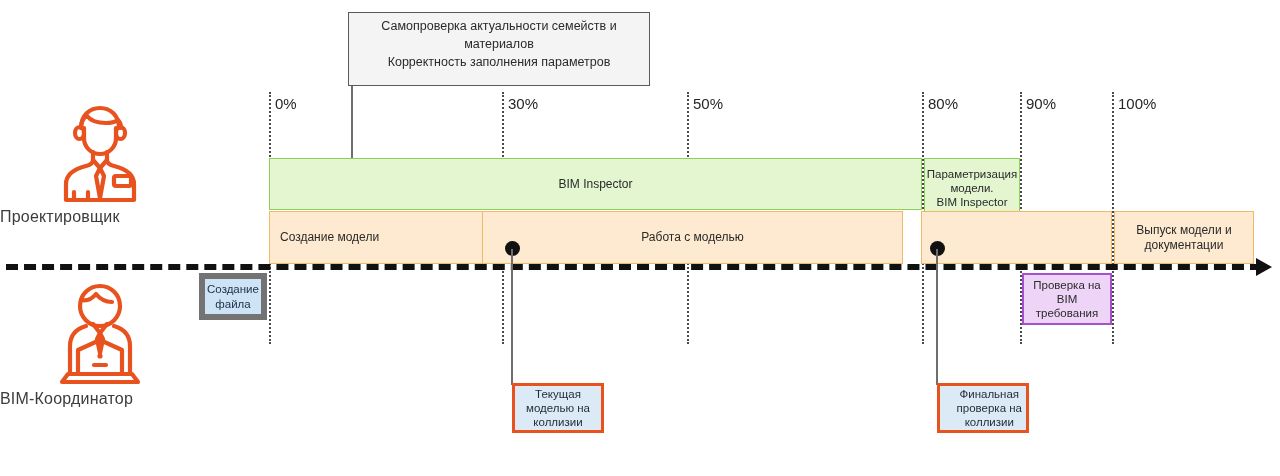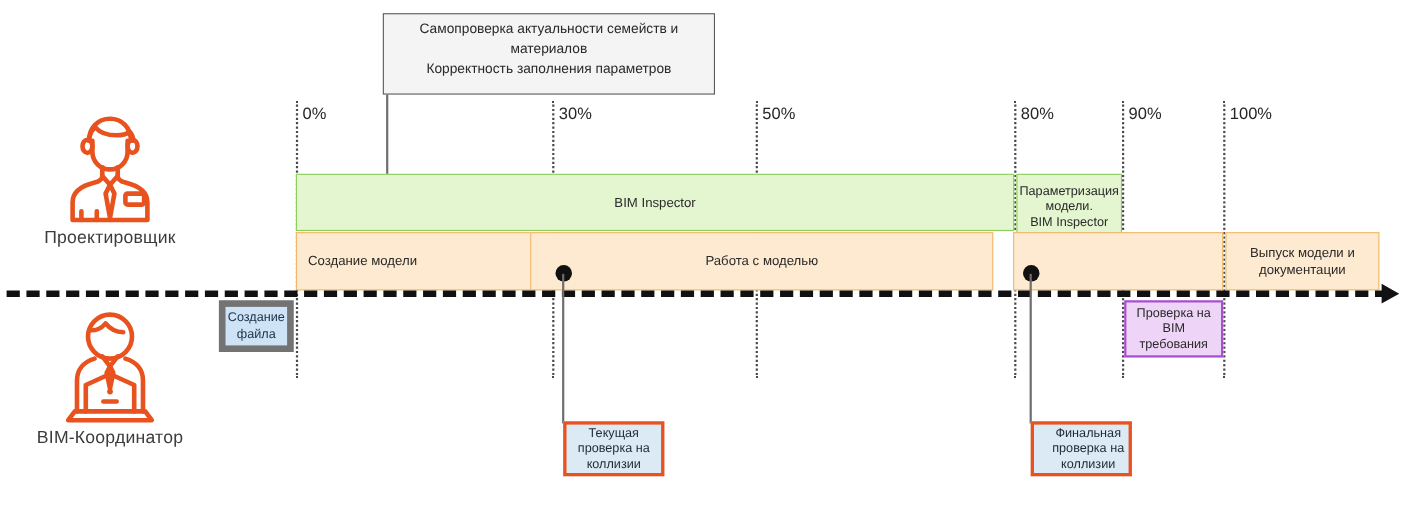--- a/index.html
+++ b/index.html
@@ -5,21 +5,21 @@
   * { box-sizing: border-box; margin: 0; padding: 0; }
   html, body {
     width: 1280px; height: 476px;
     background: #ffffff;
     font-family: "Liberation Sans", "DejaVu Sans", sans-serif;
     overflow: hidden;
   }
   #stage { position: relative; width: 1280px; height: 476px; }
 
   
-  .actor { position: absolute; width: 200px; text-align: center; }
+  .actor { position: absolute; width: 200px; text-align: left; }
   .actor-label {
     font-size: 16px; color: #3c3c3c; letter-spacing: .2px;
     margin-top: 2px; white-space: nowrap;
   }
   .actor svg { display: block; margin: 0 auto; }
 
   
   .tick {
     position: absolute;
     width: 0; border-left: 2px dotted #4a4a4a;
@@ -179,21 +179,21 @@
   </div>
 
   <div class="box box-purple" style="left:1022px; top:273px; width:90px; height:52px; white-space:pre-line;">
     <span>Проверка на
 BIM
 требования</span>
   </div>
 
   <div class="box box-collision" style="left:512px; top:383px; width:92px; height:50px; white-space:pre-line;">
     <span>Текущая
-проверка на
+моделью на
 коллизии</span>
   </div>
 
   <div class="box box-collision" style="left:937px; top:383px; width:92px; height:50px; white-space:pre-line;justify-content:flex-end;">
     <span>Финальная
 проверка на
 коллизии</span>
   </div>
 
 </div>

